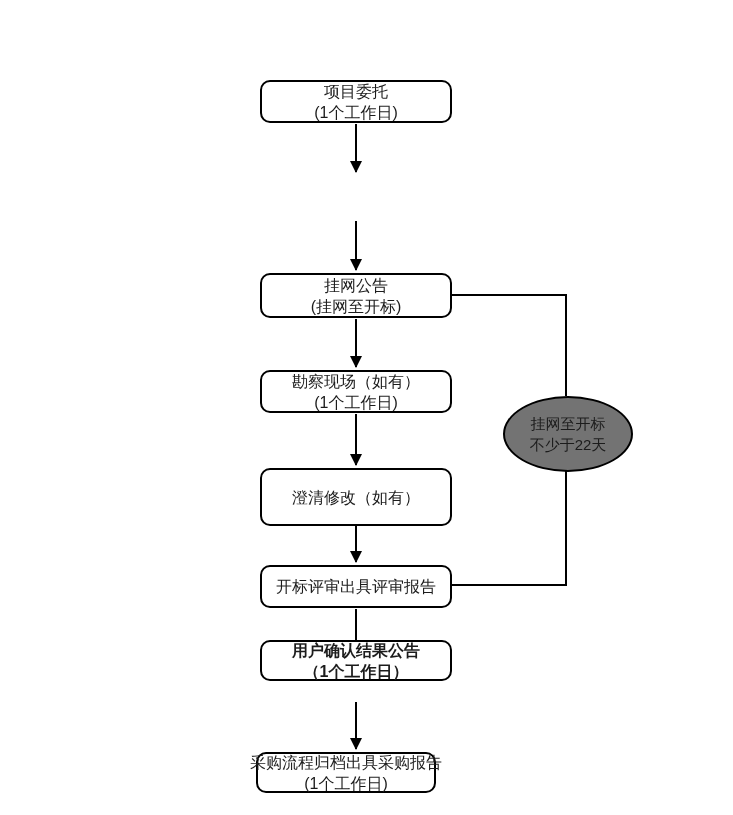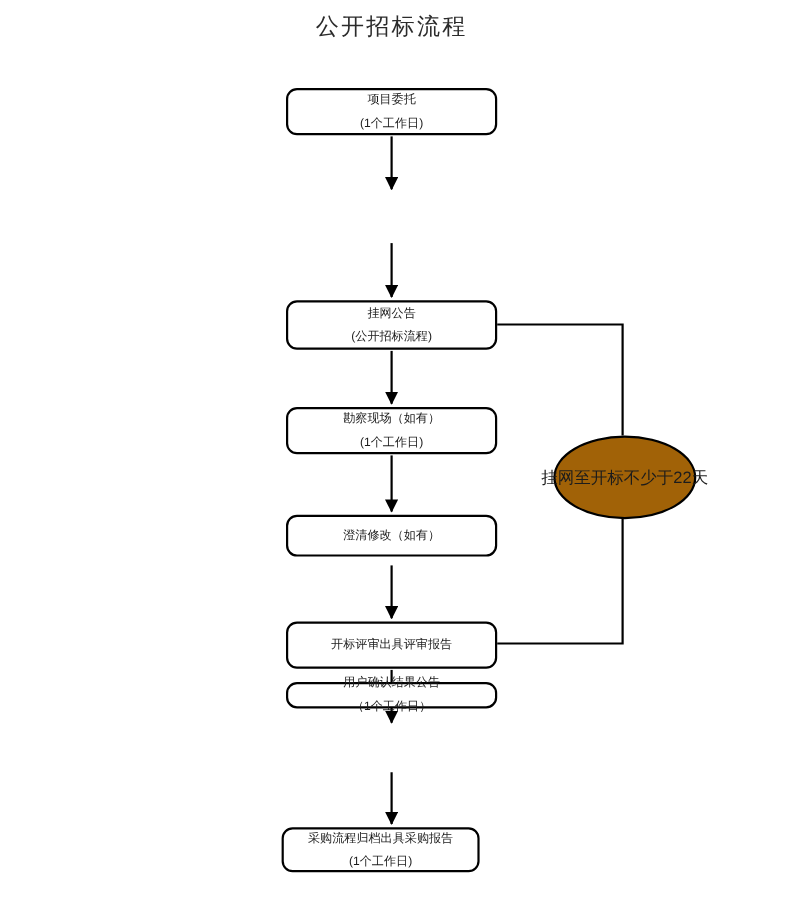--- a/index.html
+++ b/index.html
@@ -38,64 +38,63 @@
     width: 192px;
     box-sizing: border-box;
     border: 2px solid #000000;
     border-radius: 10px;
     background: #ffffff;
     display: flex;
     flex-direction: column;
     align-items: center;
     justify-content: center;
     text-align: center;
-    font-size: 11px;
+    font-size: 16px;
     line-height: 21px;
     color: #1c1c1c;
     white-space: nowrap;
   }
   .node.wide {
     left: 256px;
     width: 180px;
   }
   .n1 { top: 80px;  height: 43px; }
   .n2 { top: 175px; height: 45px; }
   .n3 { top: 273px; height: 45px; }
   .n4 { top: 370px; height: 43px; }
-  .n5 { top: 468px; height: 38px; gap: 20px; }
+  .n5 { top: 468px; height: 58px; gap: 20px; }
   .n6 { top: 565px; height: 43px; text-align: right; }
-  .n7 { top: 620px; height: 24px; }
+  .n7 { top: 640px; height: 41px; font-weight: bold; }
   .n8 { top: 752px; height: 41px; }
   .ellipse {
     position: absolute;
     left: 503px;
     top: 396px;
     width: 130px;
     height: 76px;
     box-sizing: border-box;
     border: 2px solid #000000;
     border-radius: 50%;
-    background: #a16207;
+    background: #737373;
     display: flex;
-    flex-direction: row;
+    flex-direction: column;
     align-items: center;
     justify-content: center;
     text-align: center;
     font-size: 15px;
     line-height: 21px;
     color: #1c1c1c;
     white-space: nowrap;
   }
 </style>
 </head>
 <body>
 
 <div class="canvas">
 
-  <div class="title">公开招标流程</div>
 
   <svg class="wires" width="733" height="815" viewBox="0 0 733 815" xmlns="http://www.w3.org/2000/svg">
     <defs>
       <marker id="arrowhead" markerUnits="userSpaceOnUse" markerWidth="12" markerHeight="12" viewBox="0 0 12 12" refX="11" refY="6" orient="auto">
         <path d="M0,0 L12,6 L0,12 Z" fill="#000000"></path>
       </marker>
     </defs>
 
     <line x1="356" y1="124" x2="356" y2="172" stroke="#000000" stroke-width="2" marker-end="url(#arrowhead)"></line>
     <line x1="356" y1="221" x2="356" y2="270" stroke="#000000" stroke-width="2" marker-end="url(#arrowhead)"></line>
@@ -110,21 +109,21 @@
   </svg>
 
   <div class="node n1">
     <div>项目委托</div>
     <div>(1个工作日)</div>
   </div>
 
 
   <div class="node n3">
     <div>挂网公告</div>
-    <div>(公开招标流程)</div>
+    <div>(挂网至开标)</div>
   </div>
 
   <div class="node n4">
     <div>勘察现场（如有）</div>
     <div>(1个工作日)</div>
   </div>
 
   <div class="node n5">
     <div>澄清修改（如有）</div>
   </div>

